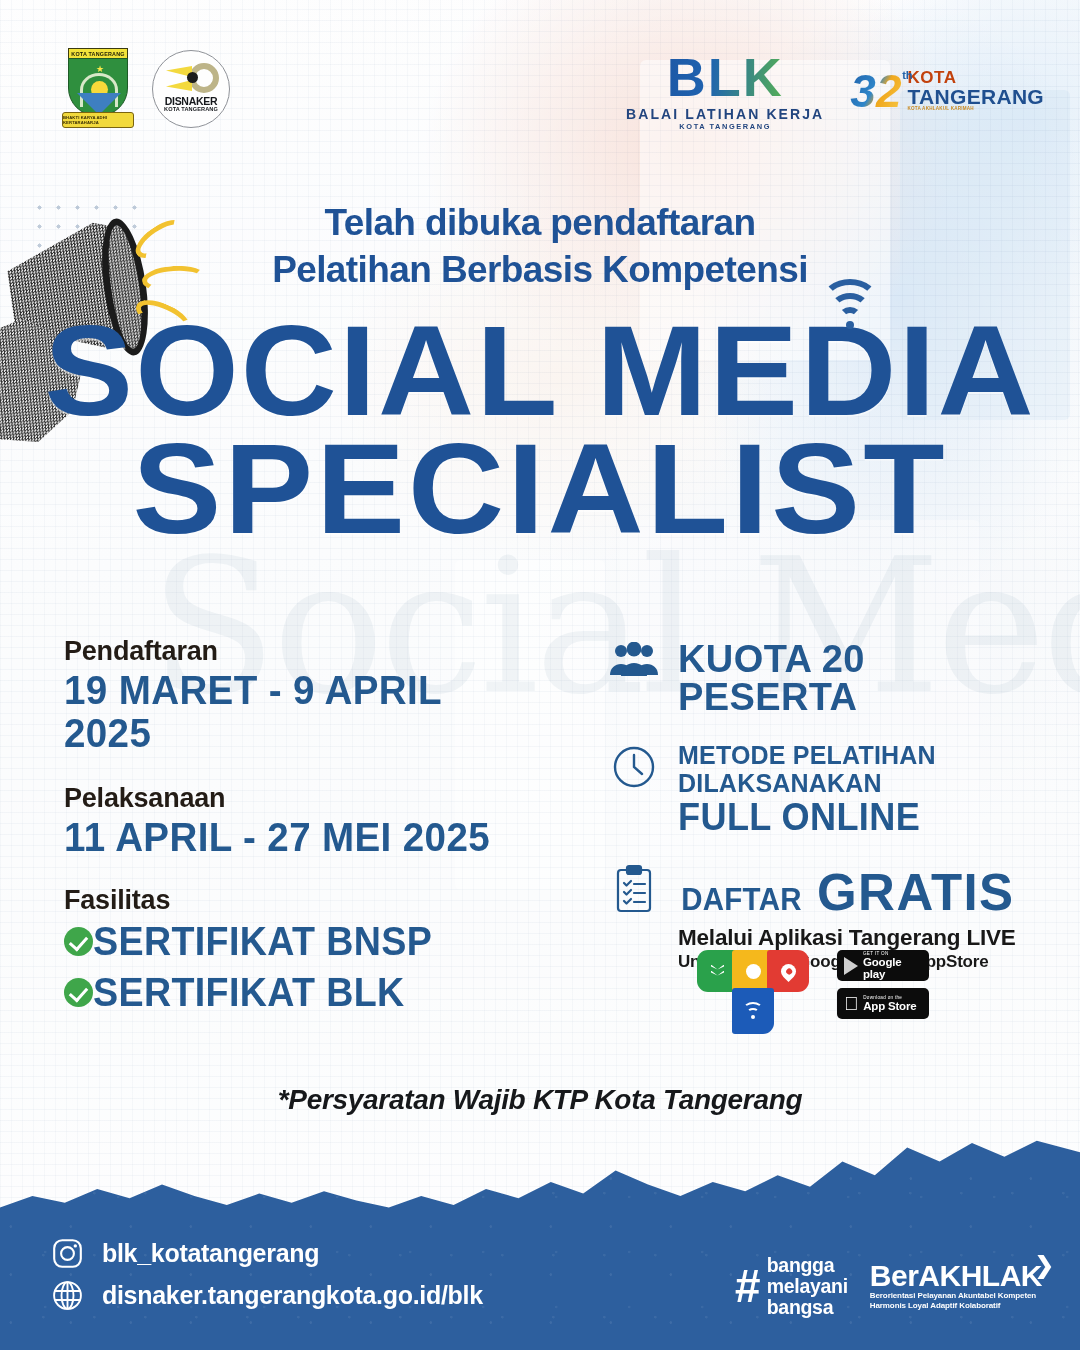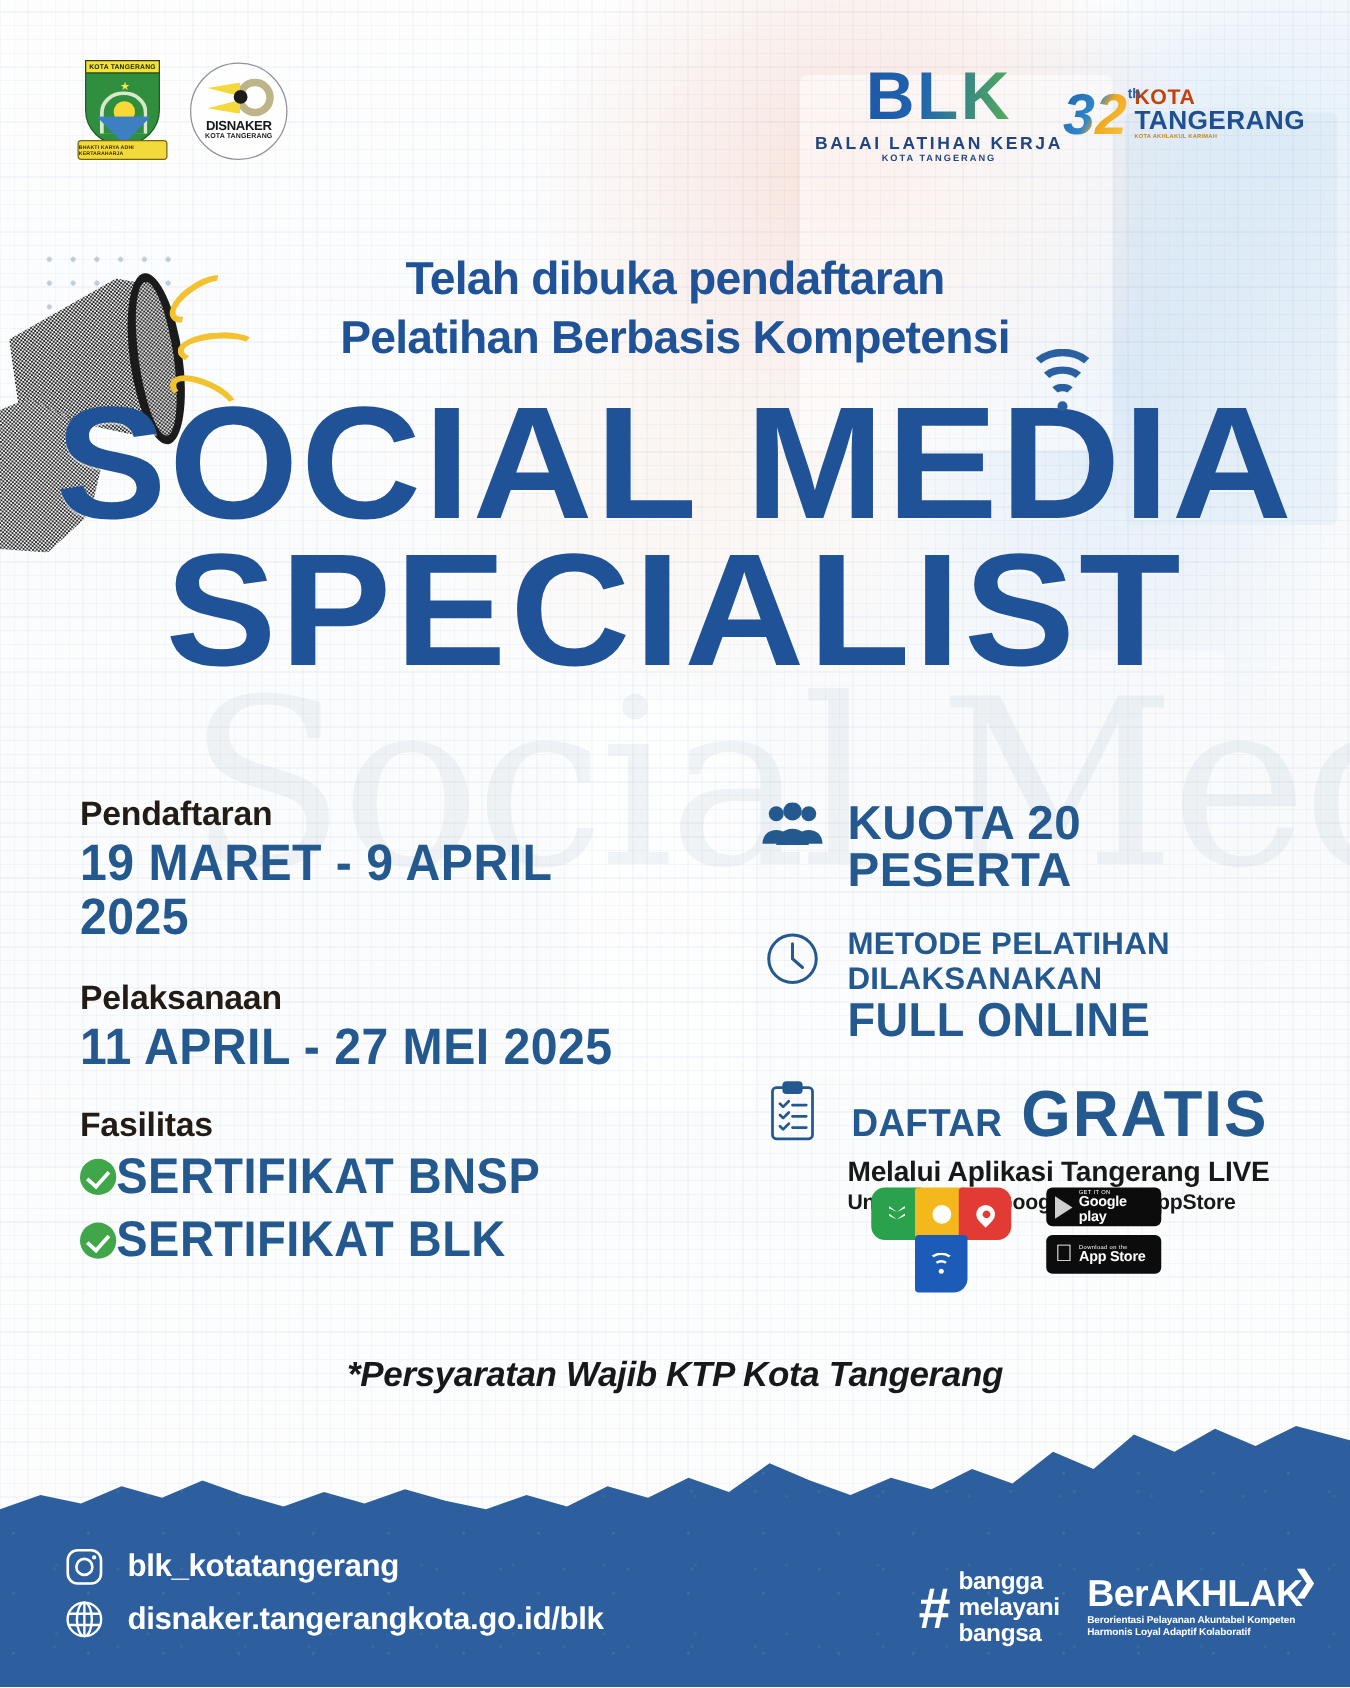--- a/index.html
+++ b/index.html
@@ -120,21 +120,21 @@
   }
   .disnaker .wingL, .disnaker .wingR {
     position: absolute; background: #f3d93e;
   }
   .disnaker .wingL { left: 13px; top: 15px; width: 26px; height: 11px; clip-path: polygon(0 40%, 100% 0, 100% 100%); }
   .disnaker .wingR { left: 13px; top: 29px; width: 26px; height: 11px; clip-path: polygon(0 60%, 100% 0, 100% 100%); }
   .disnaker .dot { position: absolute; left: 34px; top: 21px; width: 11px; height: 11px; background: #1c1c1c; border-radius: 50%; }
   .disnaker .t1 { position: absolute; left: 0; right: 0; top: 44px; text-align: center; font-size: 10.5px; font-weight: bold; color: #16181c; letter-spacing: -0.3px; }
   .disnaker .t2 { position: absolute; left: 0; right: 0; top: 55px; text-align: center; font-size: 5.6px; font-weight: bold; color: #16181c; letter-spacing: 0.1px; }
 
-  .logo-row-right { position: absolute; right: 36px; top: 50px; display: flex; align-items: center; }
+  .logo-row-right { position: absolute; right: 36px; top: 50px; display: flex; align-items: center; gap: 26px; }
 
   .blk-logo { text-align: center; }
   .blk-logo .blk-word {
     font-size: 54px; font-weight: bold; letter-spacing: 2px; line-height: 1;
     background: linear-gradient(95deg, #1b4f9c 0%, #1f63b0 42%, #52ab5a 78%, #8cc63f 100%);
     -webkit-background-clip: text; background-clip: text; color: transparent;
   }
   .blk-logo .blk-sub1 { font-size: 14px; font-weight: bold; color: #22457f; letter-spacing: 2.1px; margin-top: 2px; }
   .blk-logo .blk-sub2 { font-size: 7.4px; font-weight: bold; color: #22457f; letter-spacing: 1.6px; }
 

